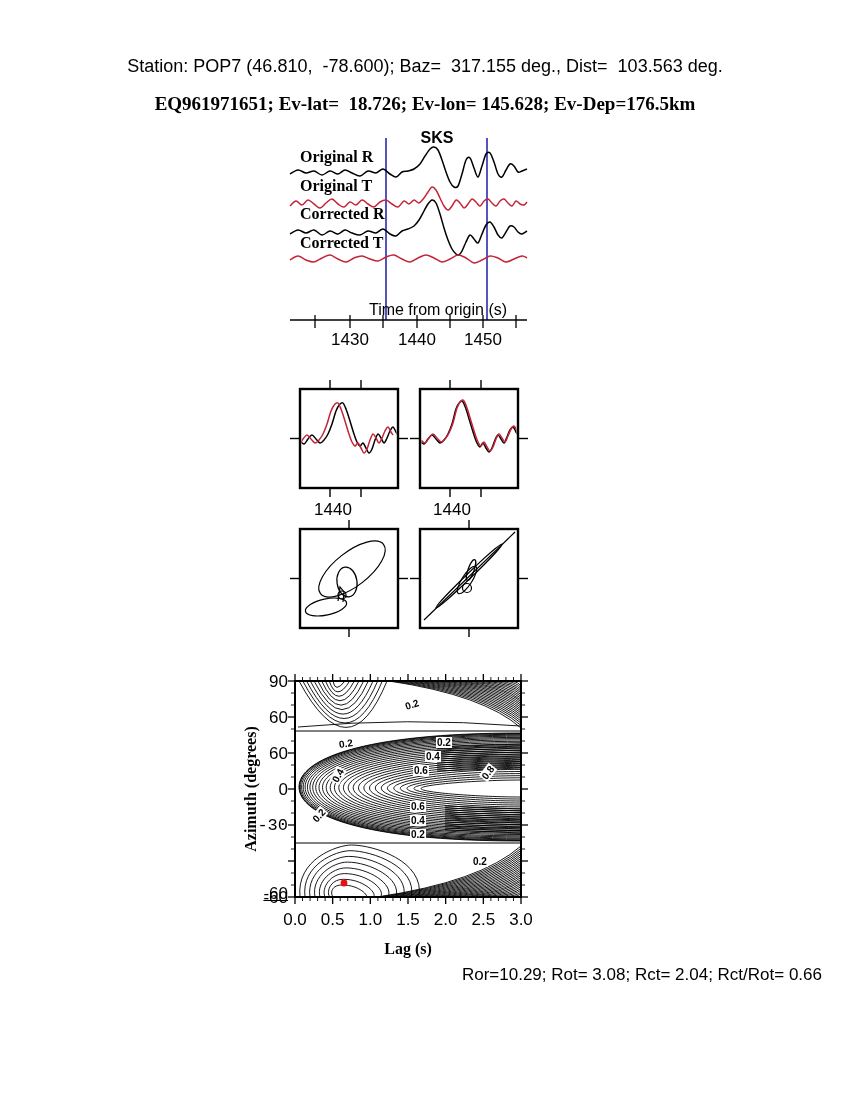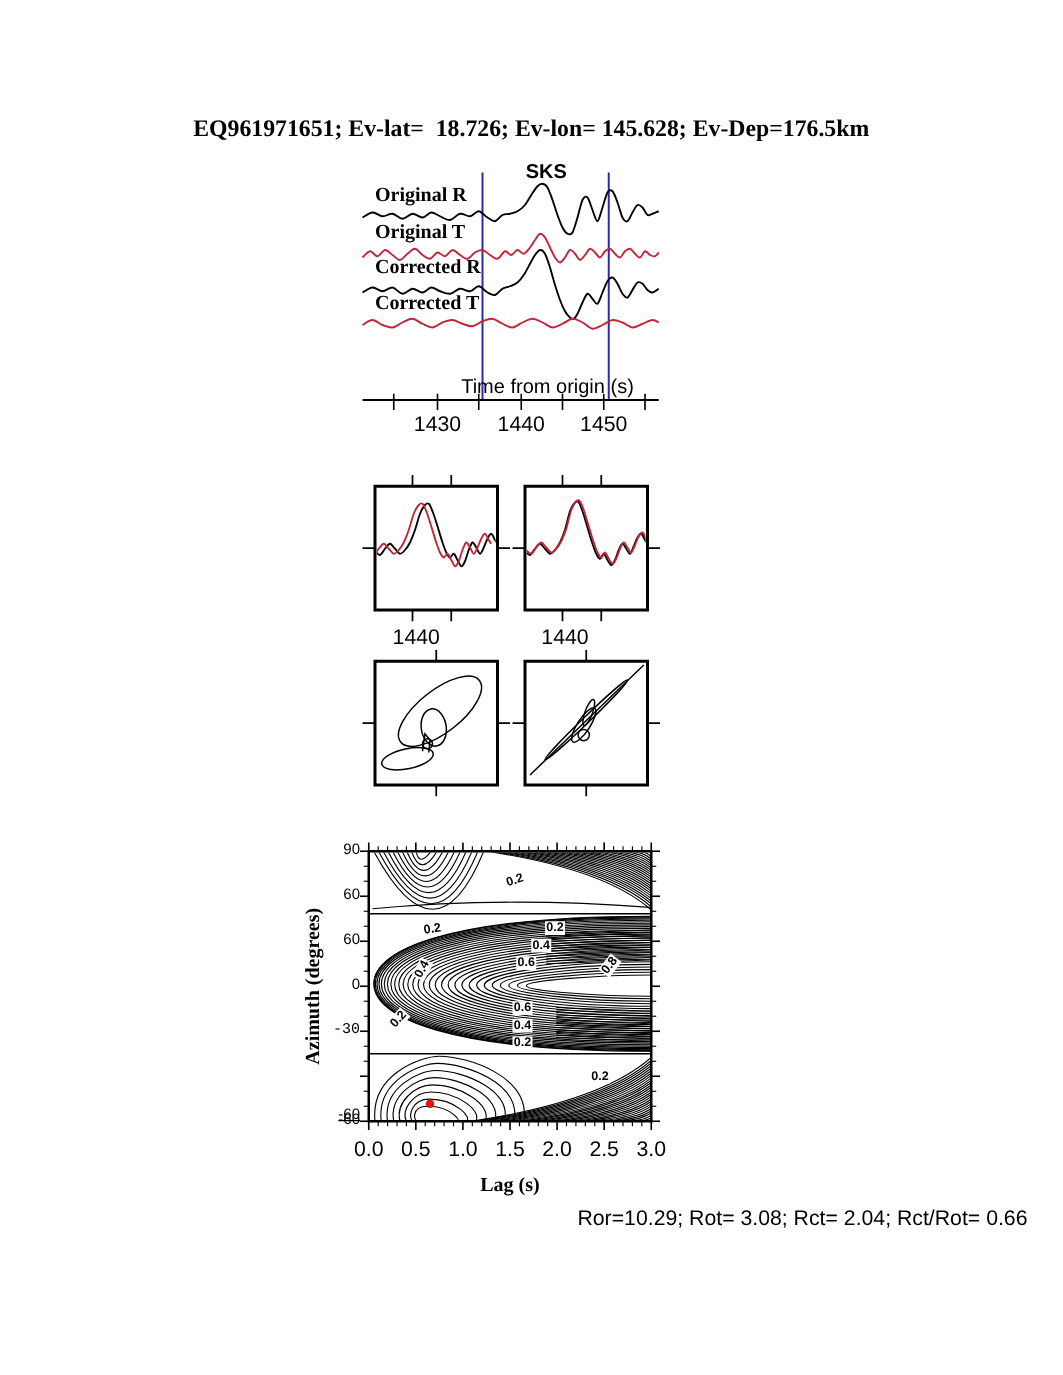--- a/index.html
+++ b/index.html
@@ -8,34 +8,35 @@
   .abs{position:absolute;text-align:center;}
   .ctr{text-align:center;}
   .t1{top:56px;left:0;width:850px;font-size:18px;white-space:pre;}
   .t2{top:93px;left:0;width:850px;font-family:"Liberation Serif",serif;font-weight:bold;font-size:19px;white-space:pre;}
   .sks{top:129px;left:409px;width:56px;font-size:16px;font-weight:600;}
   .trlab{left:300px;font-family:"Liberation Serif",serif;font-weight:bold;font-size:16px;white-space:pre;}
   .axtitle{top:301px;left:348px;width:180px;font-size:16px;}
   .ttick{top:330px;width:50px;font-size:17px;}
   .lbl1440{top:500px;width:50px;font-size:17px;}
   .phi{top:645px;left:0;width:818px;font-family:"Liberation Serif",serif;font-weight:bold;font-size:15px;white-space:pre;}
-  .cyl{position:absolute;left:243px;width:45px;text-align:right;font-size:12px;}
+  .cyl{position:absolute;left:243px;width:45px;text-align:right;font-size:17px;}
   .cxl{position:absolute;top:910px;width:40px;text-align:center;font-size:17px;}
   .clvl{position:absolute;font-size:10px;font-weight:bold;background:#fff;padding:0 1px;line-height:11px;}
   .azlab{top:779px;left:162px;width:180px;height:20px;font-family:"Liberation Serif",serif;font-weight:bold;
          font-size:16px;transform:rotate(-90deg);}
   .laglab{top:940px;left:368px;width:80px;font-family:"Liberation Serif",serif;font-weight:bold;font-size:16px;}
   .footer{top:965px;left:0;width:822px;font-size:17px;white-space:pre;text-align:right;}
   svg{position:absolute;overflow:visible;}
 </style>
 </head>
 <body>
 
 <div class="page">
 
+  <div class="abs ctr t1">Station: POP7 (46.810,  -78.600); Baz=  317.155 deg., Dist=  103.563 deg.</div>
   <div class="abs ctr t2">EQ961971651; Ev-lat=  18.726; Ev-lon= 145.628; Ev-Dep=176.5km</div>
 
   <div class="abs ctr sks">SKS</div>
   <svg id="wave-svg" style="left:288px;top:130px" width="242" height="195" viewBox="0 0 242 195">
       <line x1="98" y1="8" x2="98" y2="190" stroke="#2a2ab0" stroke-width="1.6"></line>
       <line x1="199" y1="8" x2="199" y2="190" stroke="#2a2ab0" stroke-width="1.6"></line>
       <line x1="2" y1="190" x2="239" y2="190" stroke="#000" stroke-width="1.7"></line>
       <line x1="27" y1="185" x2="27" y2="198" stroke="#000" stroke-width="1.3"></line>
       <line x1="62" y1="185" x2="62" y2="198" stroke="#000" stroke-width="1.3"></line>
       <line x1="95" y1="185" x2="95" y2="198" stroke="#000" stroke-width="1.3"></line>

